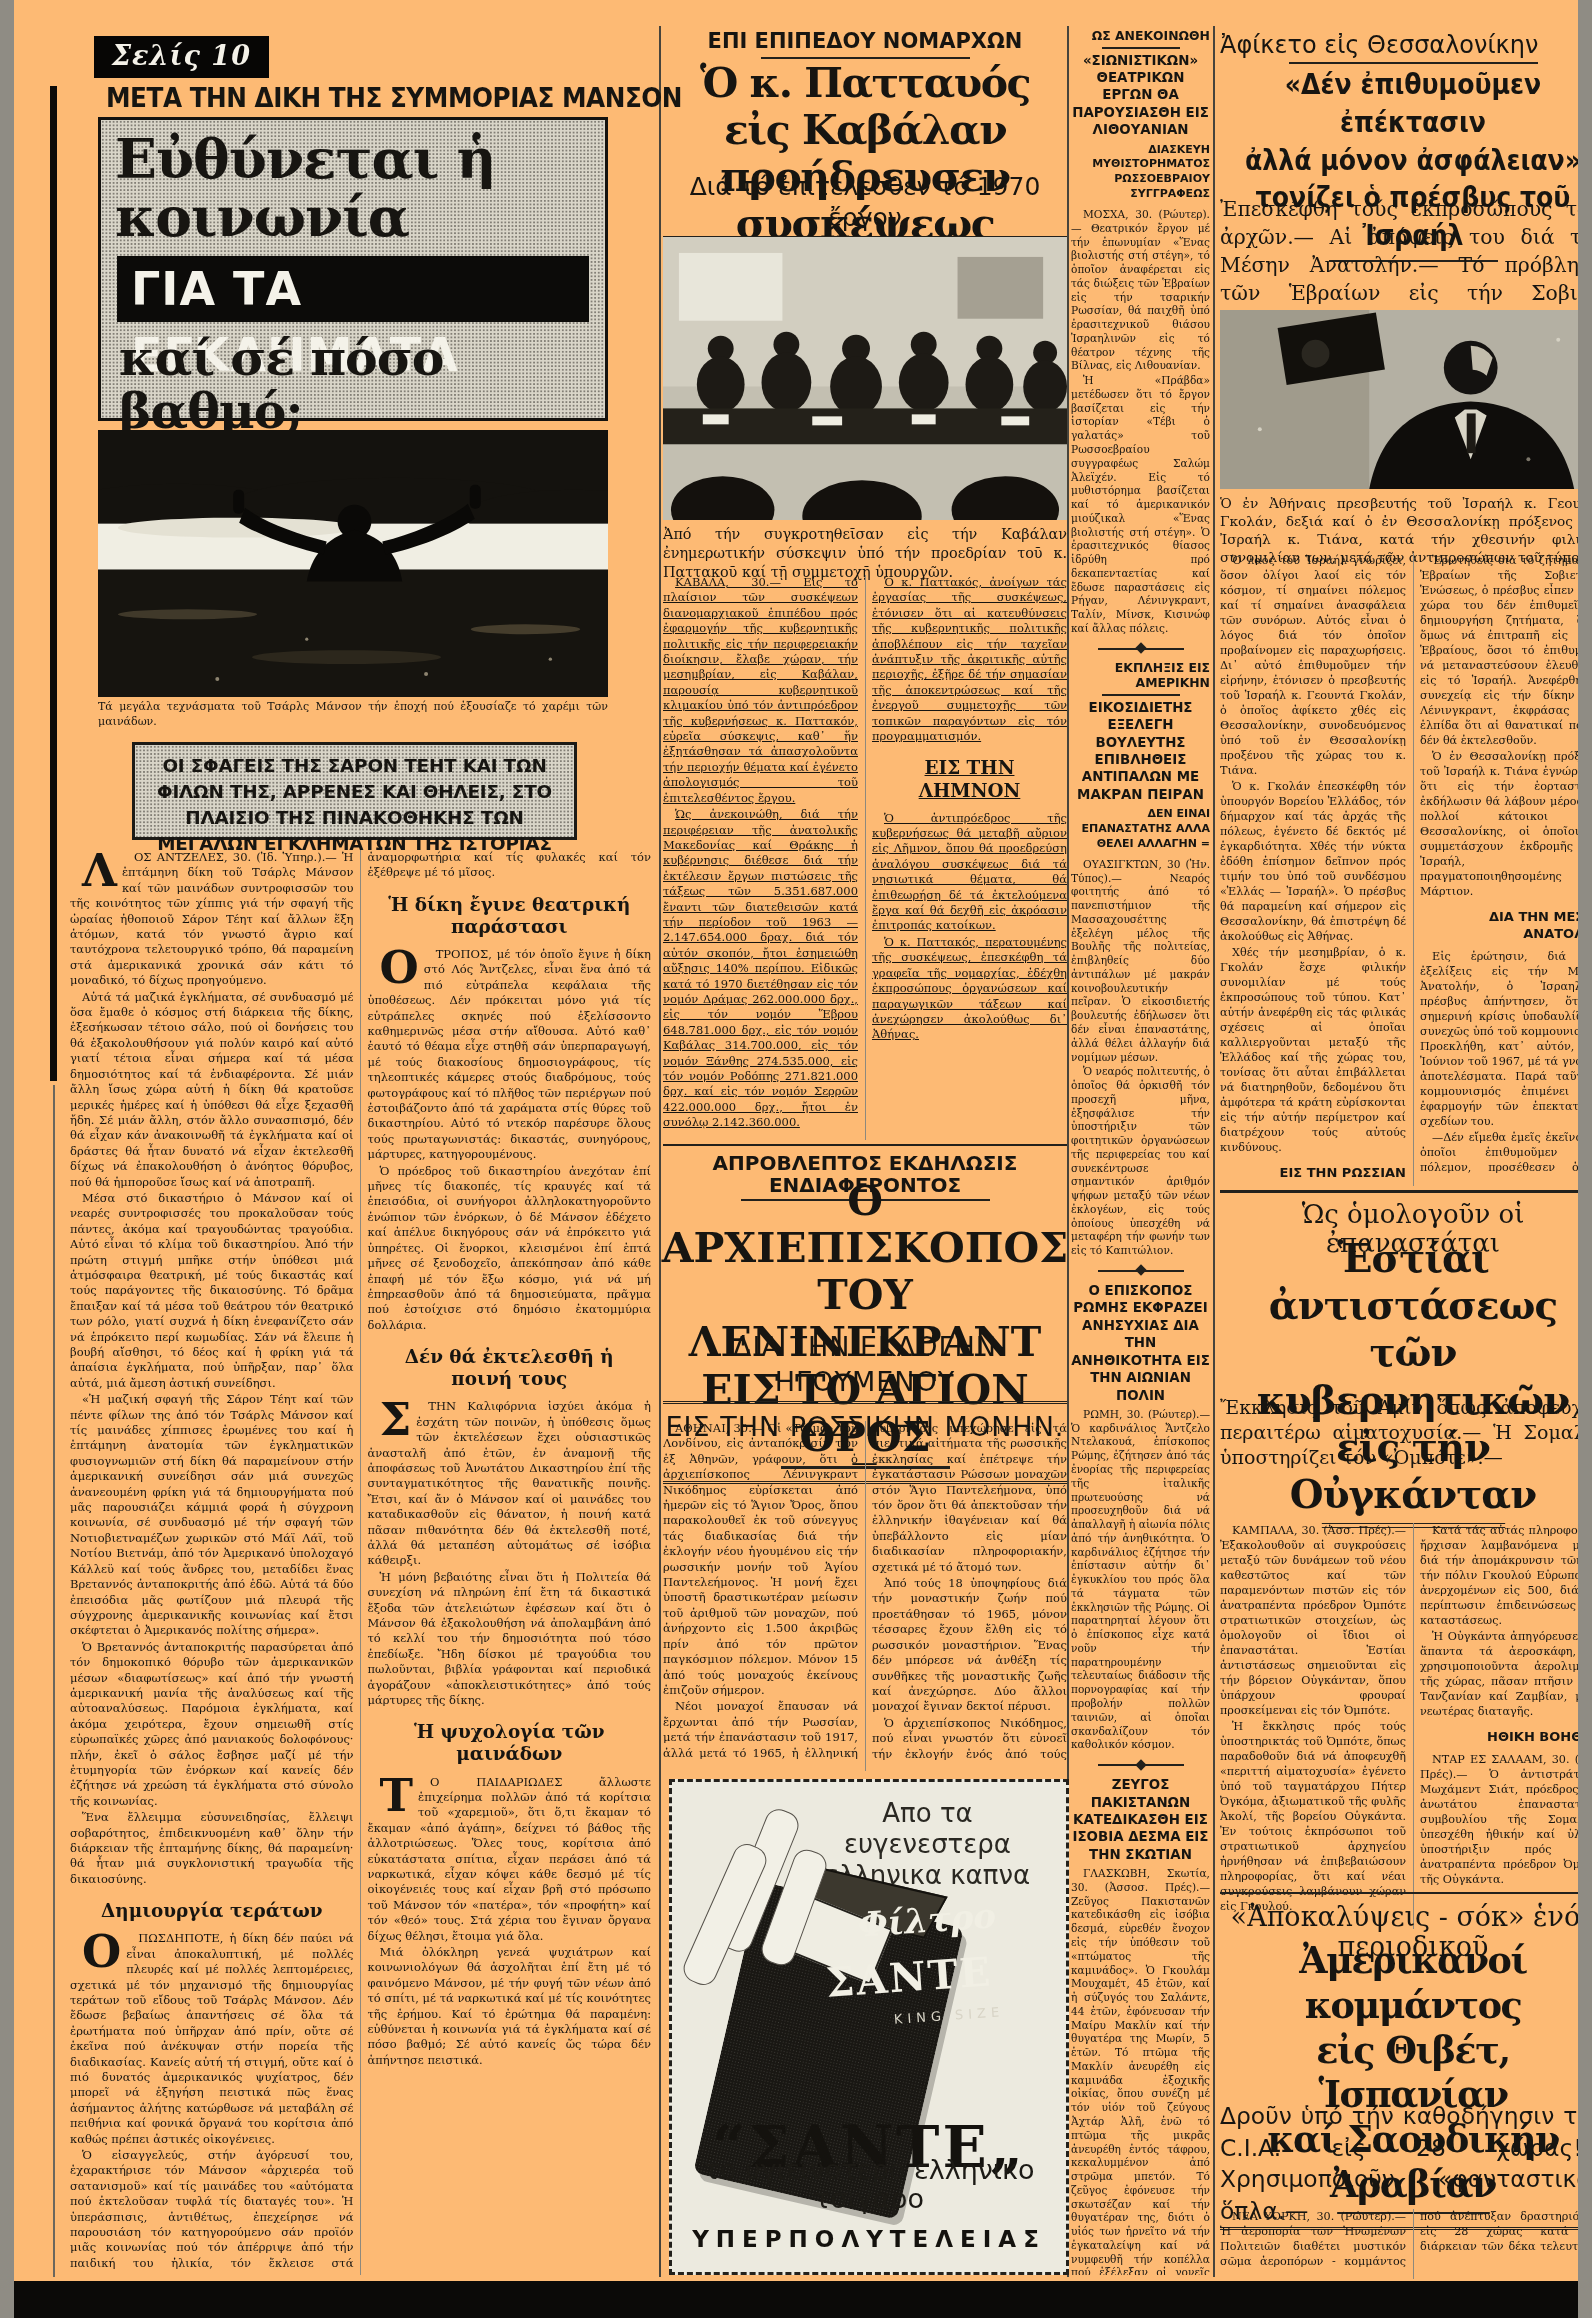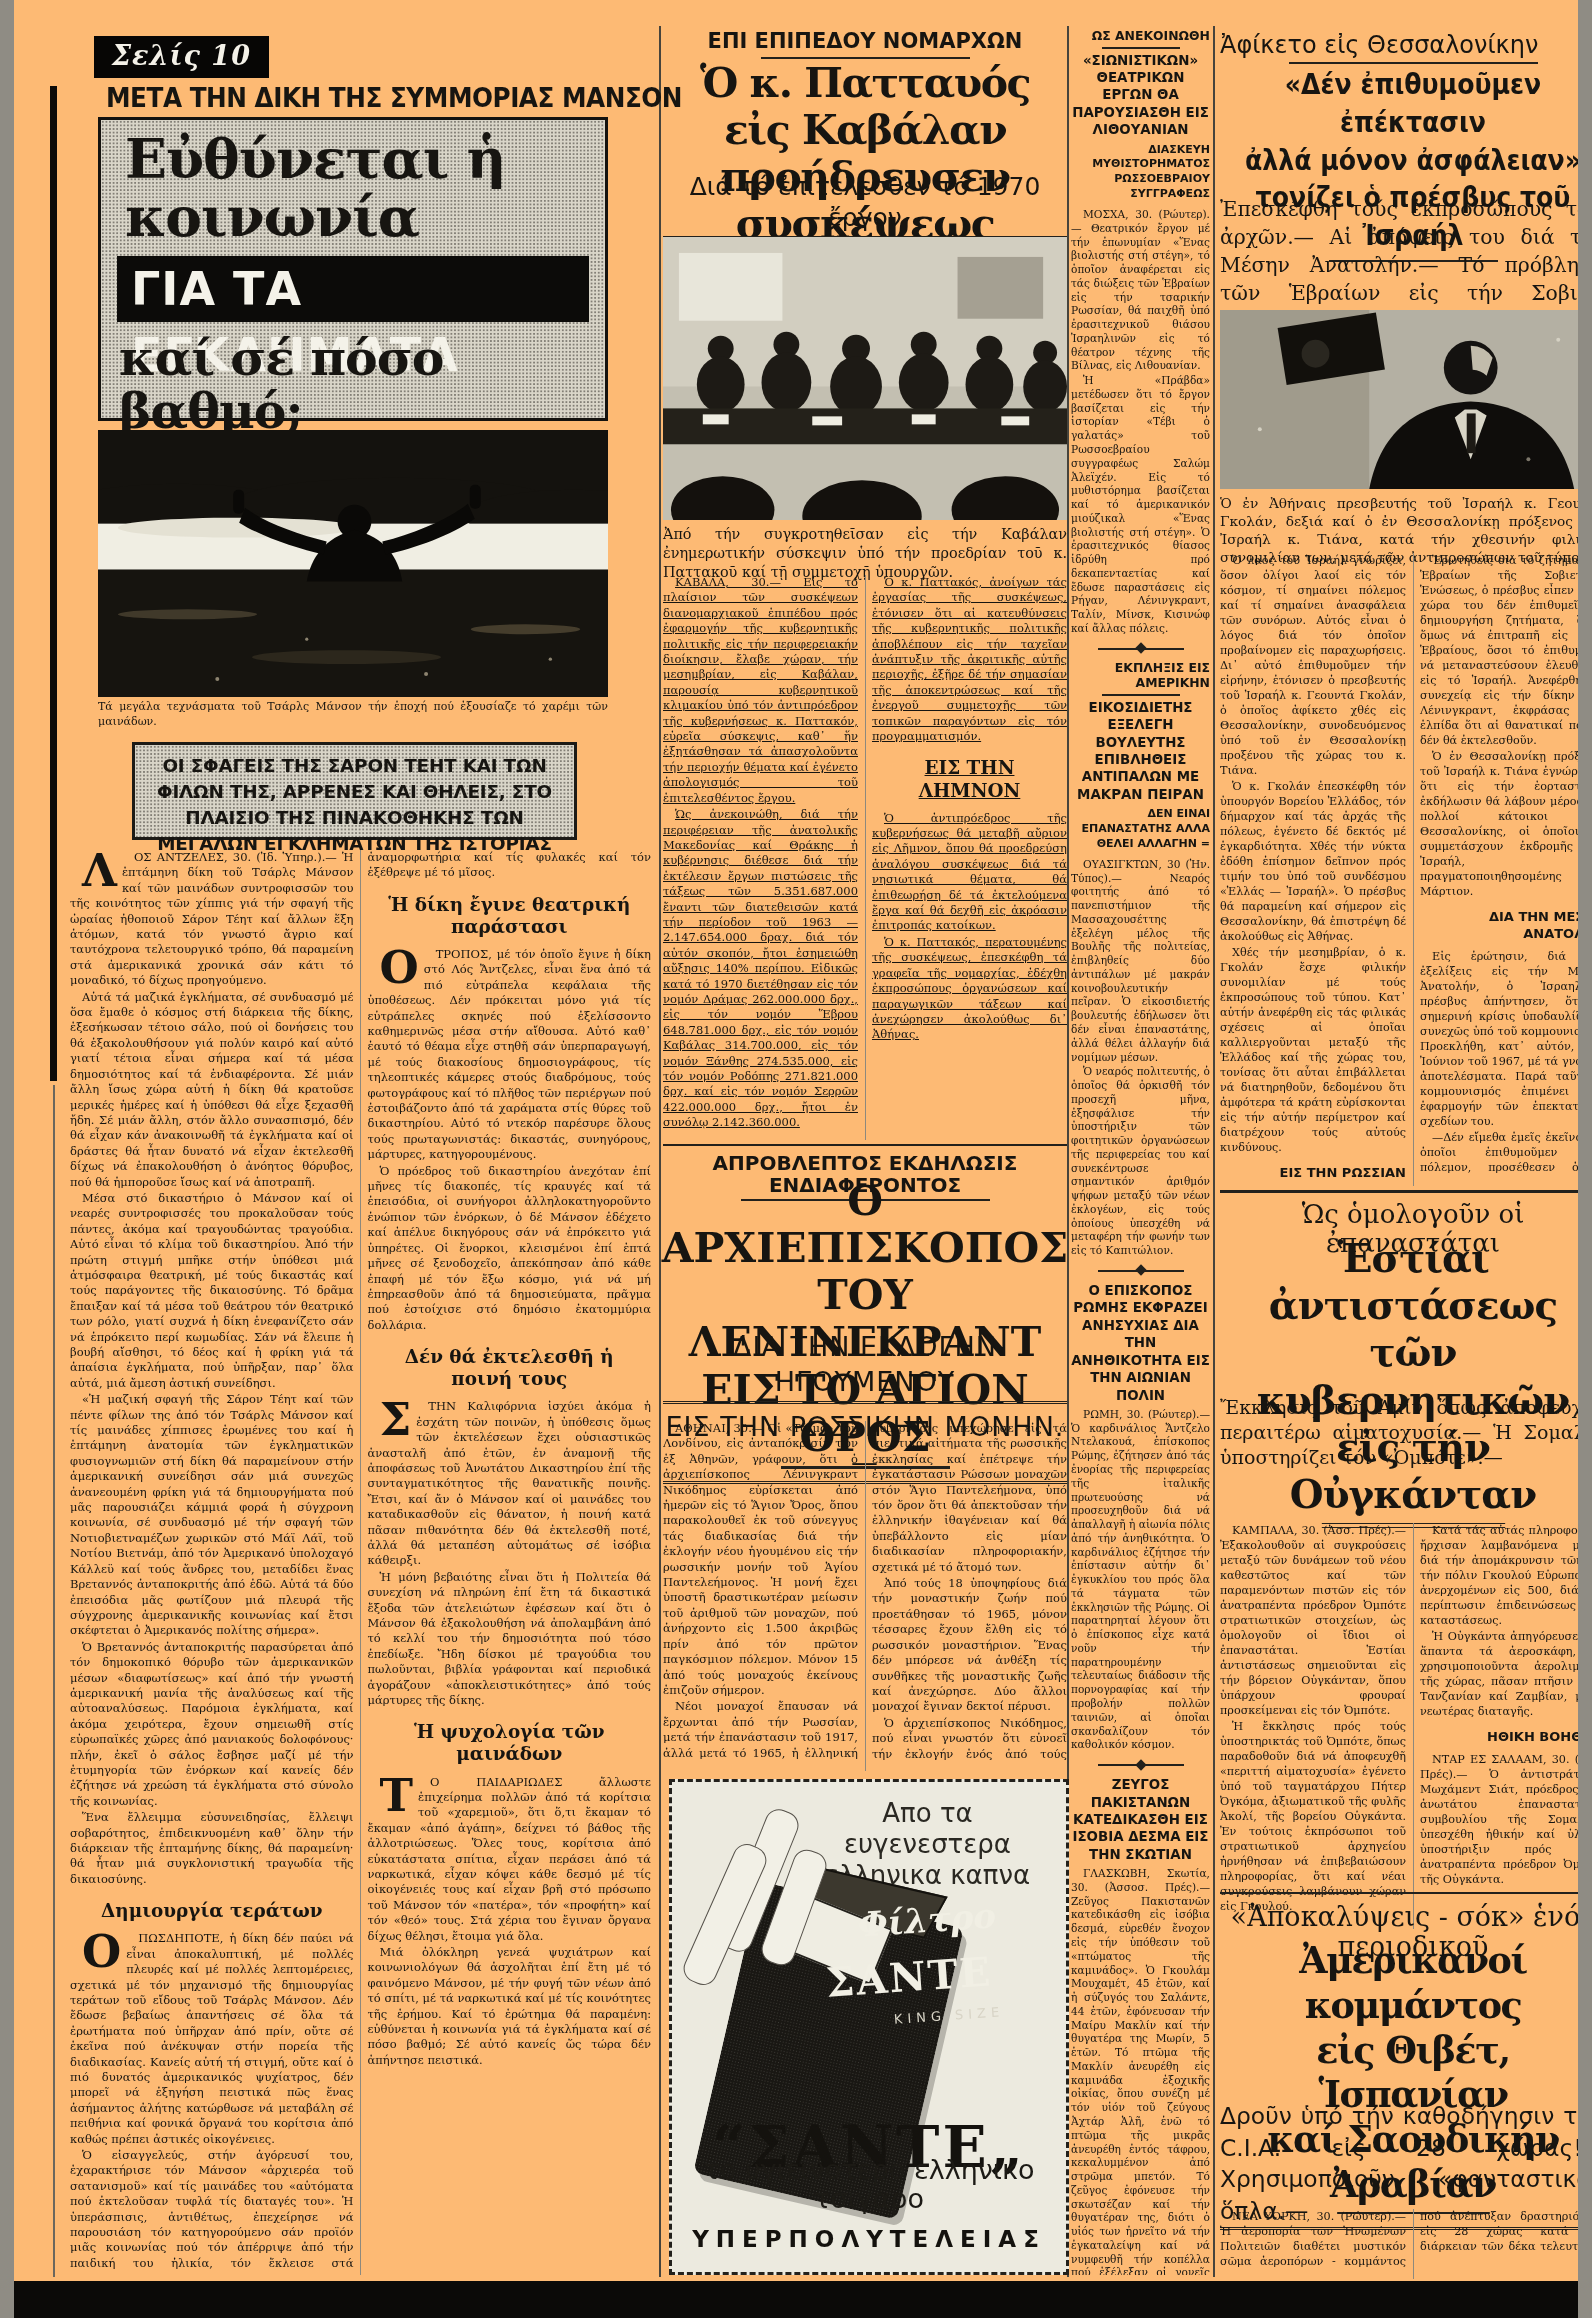--- a/index.html
+++ b/index.html
@@ -27,21 +27,21 @@
   .flow-subhead { text-align:center; font-weight:700; font-size:18.4px; line-height:1.2;
                   margin:13px 4px 9px; font-family:"DejaVu Serif", serif; }
   .dropcap { float:left; font-size:45px; line-height:.8; font-weight:700; padding:3px 5px 0 0; }
 
   
   .badge { left:80px; top:36px; width:175px; height:42px; background:#070605; color:#f4f1e8;
            font:italic 700 27px/40px "DejaVu Serif", serif; text-align:center; letter-spacing:1px; }
   .manson-kicker { left:92px; top:84px; width:517px; font:800 26px/1.1 "DejaVu Sans", sans-serif;
                    letter-spacing:-0.5px; transform:scaleX(.95); transform-origin:left; white-space:nowrap; }
   .manson-hbox { left:84px; top:117px; width:510px; height:304px; border:3px solid #14120e; padding-top:10px; }
-  .mh1 { font:700 55px/1.05 "DejaVu Serif", serif; margin-left:24px; letter-spacing:-1px; }
+  .mh1 { font:700 55px/1.05 "DejaVu Serif", serif; margin-left:14px; letter-spacing:-1px; }
   .mh2 { margin:10px 16px 0; background:#0c0b09; color:#f4f2e9; font:700 46px/66px "DejaVu Sans", sans-serif;
          height:66px; padding-left:14px; letter-spacing:1px; transform-origin:left; }
   .mh3 { font:700 49px/1.1 "DejaVu Serif", serif; margin:10px 0 0 18px; letter-spacing:-1px; }
   .manson-photo { left:84px; top:430px; width:510px; height:267px; }
   .manson-caption { left:84px; top:700px; width:510px; font-size:11px; }
   .standfirst { left:118px; top:742px; width:445px; height:98px; border:3px solid #1d1b16;
                 font:700 18.4px/1.42 "DejaVu Sans", sans-serif; text-align:center; padding:8px 10px;
                 letter-spacing:-0.2px; }
   .manson-body { left:56px; top:850px; width:581px; height:1425px; column-count:2; }
 

